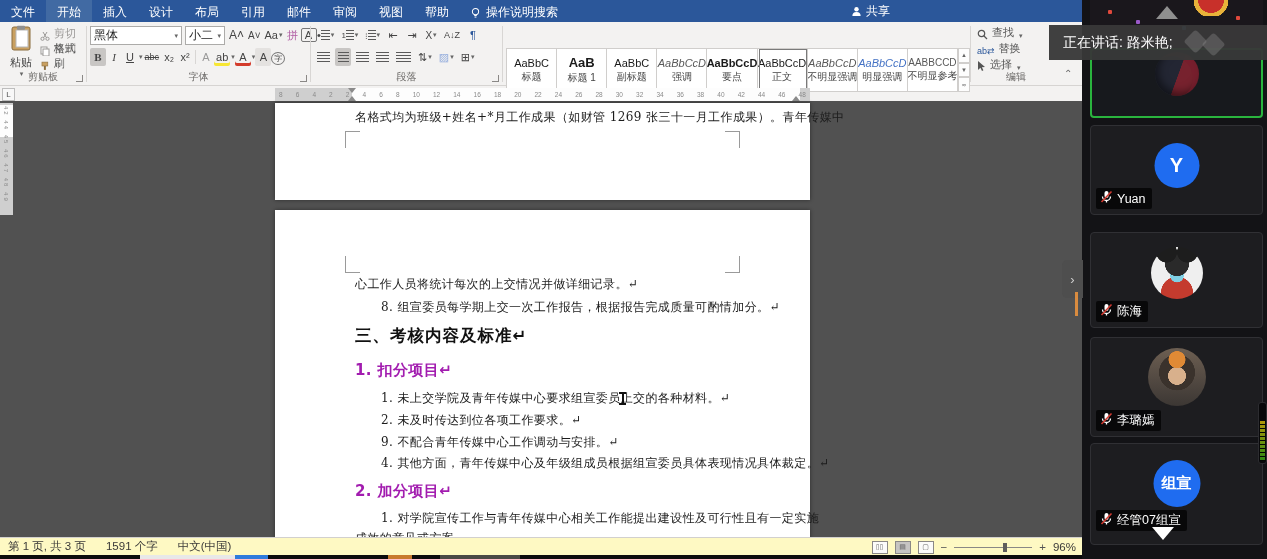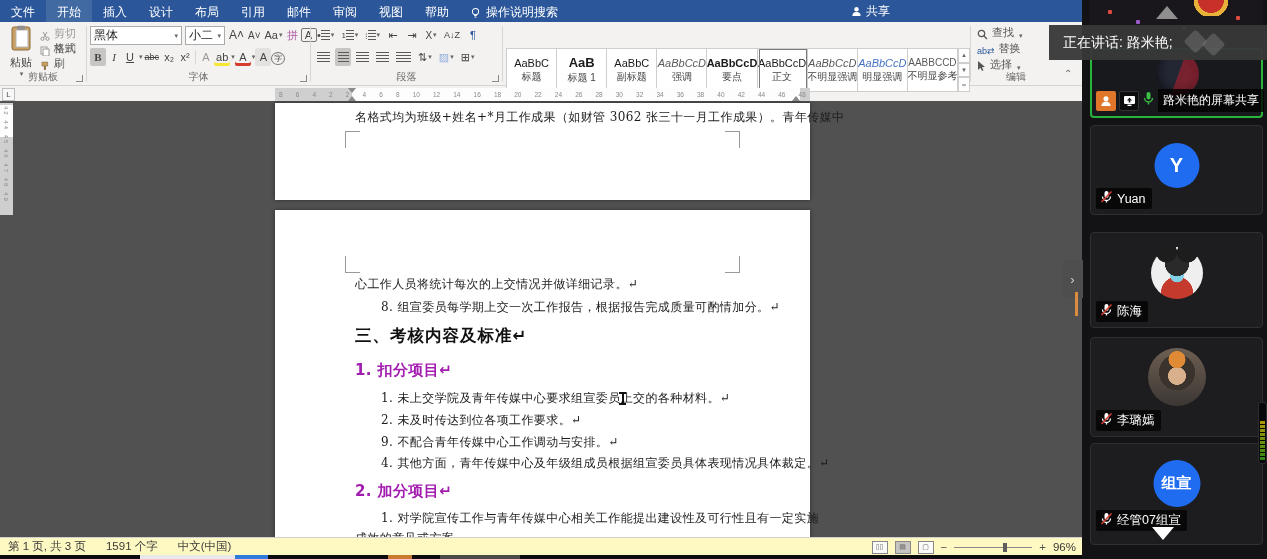--- a/index.html
+++ b/index.html
@@ -366,21 +366,21 @@
     <div class="indent-mark" style="left:517px;bottom:0;border-bottom:5px solid #8a8a8a"></div>
   </div>
   <div id="vruler" class="abs">
     <div class="white"></div>
     <div class="vnums">42 44 45 46 47 48 49</div>
   </div>
 
   <div id="workspace" class="abs"></div>
 
   <div id="page1" class="page">
-    <div class="docline" style="left:80px;top:6px">名格式均为班级+姓名+*月工作成果（如财管 3062 张三十一月工作成果）。青年传媒中</div>
+    <div class="docline" style="left:80px;top:6px">名格式均为班级+姓名+*月工作成果（如财管 1269 张三十一月工作成果）。青年传媒中</div>
     <div class="cmark cm-bl" style="left:70px;top:28px"></div>
     <div class="cmark cm-br" style="left:450px;top:28px"></div>
   </div>
 
   <div id="page2" class="page">
     <div class="cmark cm-tl" style="left:70px;top:46px"></div>
     <div class="cmark cm-tr" style="left:450px;top:46px"></div>
     <div class="docline" style="left:80px;top:66px">心工作人员将统计每次的上交情况并做详细记录。↵</div>
     <div class="docline" style="left:106px;top:89px">8. 组宣委员每学期上交一次工作报告，根据报告完成质量可酌情加分。↵</div>
     <div class="docline doc-h1" style="left:80px;top:115px">三、考核内容及标准↵</div>
@@ -432,43 +432,20 @@
     <div class="dot" style="left:46px;top:20px;background:#9b59c9"></div>
     <div class="dot" style="left:118px;top:8px;background:#e8c23a"></div>
     <div class="dot" style="left:146px;top:16px;background:#e0493c"></div>
     <div class="dot" style="left:92px;top:26px;background:#5aa0e0"></div>
     <div style="position:absolute;left:104px;top:0;width:34px;height:16px;background:radial-gradient(circle at 50% 0,#c8302a 0 55%,#e8b23a 56% 75%,transparent 76%)"></div>
     <div class="tri" style="left:66px;top:6px;border-bottom:13px solid #8f8f8f"></div>
   </div>
 
   <div class="tile speaking" style="top:48px;height:70px">
     <div class="avatar" style="top:2px;width:44px;height:44px;background:linear-gradient(110deg,#232633 52%,#77222e 53%),#232633;box-shadow:inset -6px 4px 0 rgba(120,30,45,.55), inset 3px -3px 8px rgba(0,0,0,.5)"></div>
-    <div style="position:absolute;left:4px;bottom:4px;display:flex;align-items:center;gap:3px">
-      <span class="badge" style="background:#e0762a">
-        <svg width="12" height="12" viewBox="0 0 12 12">
-            <circle cx="6" cy="3.8" r="2.5" fill="#fff"></circle>
-            <path d="M1.4 11 a4.6 4.6 0 0 1 9.2 0 z" fill="#fff"></path>
-          </svg>
-      </span>
-      <span class="badge" style="background:#0c0c0c;border:1px solid #333">
-        <svg width="13" height="12" viewBox="0 0 13 12">
-            <rect x="1" y="1" width="11" height="8" rx="1" fill="#fff"></rect>
-            <path d="M6.5 2.6 L9 5.4 L7.3 5.4 L7.3 7.4 L5.7 7.4 L5.7 5.4 L4 5.4 Z" fill="#1a1a1a"></path>
-            <rect x="4.5" y="9.6" width="4" height="1.4" fill="#fff"></rect>
-          </svg>
-      </span>
-      <span>
-        <svg width="13" height="15" viewBox="0 0 12 15">
-            <rect x="4" y="1" width="4" height="7.5" rx="2" fill="#3dbf44"></rect>
-            <path d="M2 7 a4 4 0 0 0 8 0" fill="none" stroke="#3dbf44" stroke-width="1.4"></path>
-            <line x1="6" y1="11.5" x2="6" y2="13.5" stroke="#3dbf44" stroke-width="1.4"></line>
-          </svg>
-      </span>
-      <span style="background:rgba(0,0,0,.78);color:#fff;font-size:12px;padding:3px 5px;white-space:nowrap">路米艳的屏幕共享</span>
-    </div>
   </div>
 
   <div class="tile" style="top:125px;height:90px">
     <div class="avatar initial-av" style="top:17px;width:45px;height:45px;font-size:20px">Y</div>
     <div class="nametag">
       <span>
         <svg width="13" height="14" viewBox="0 0 13 14">
             <rect x="4.5" y="1" width="4" height="7" rx="2" fill="#fff"></rect>
             <path d="M2.5 6.5 a4 4 0 0 0 8 0" fill="none" stroke="#fff" stroke-width="1.3"></path>
             <line x1="6.5" y1="10.5" x2="6.5" y2="12.5" stroke="#fff" stroke-width="1.3"></line>

